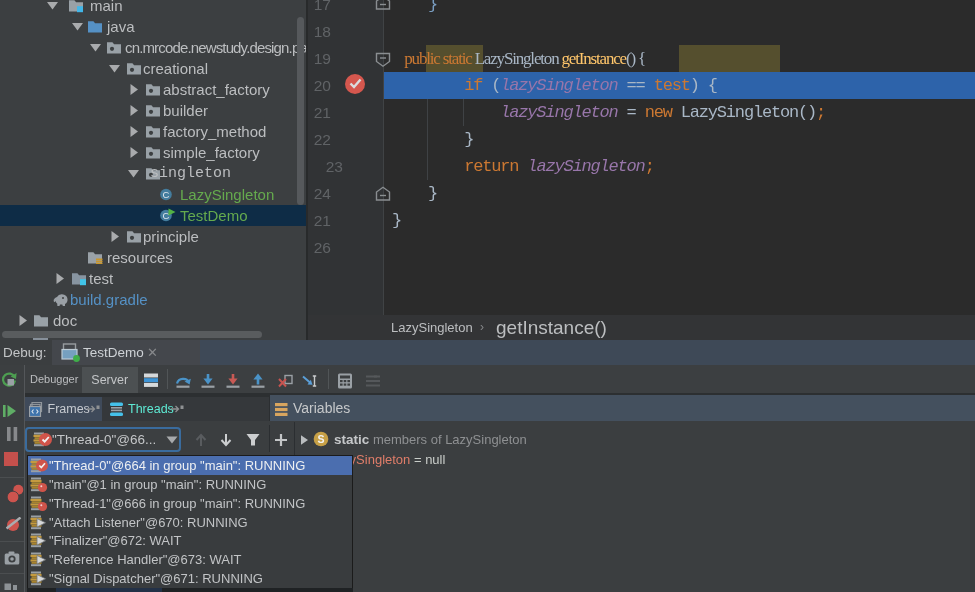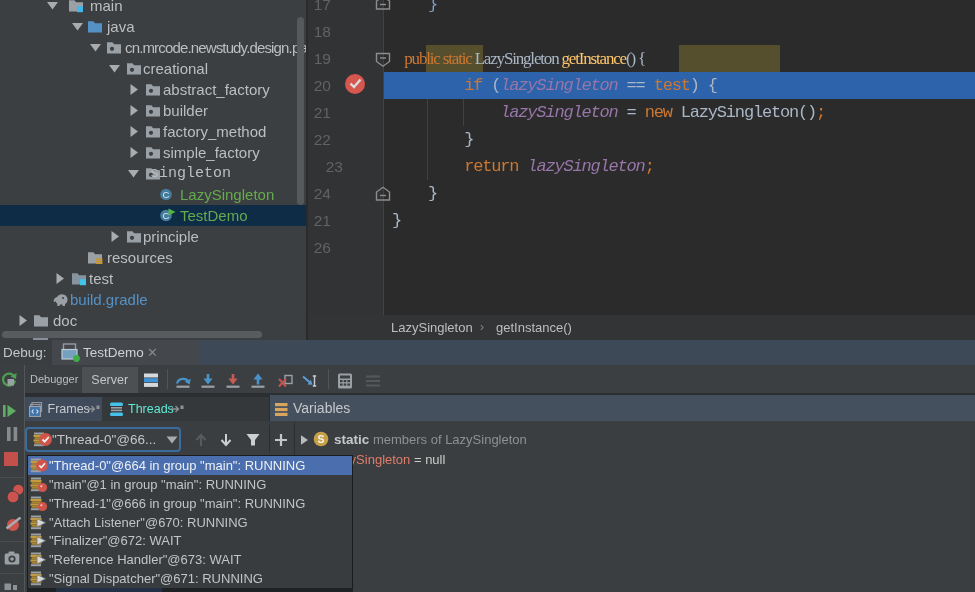--- a/index.html
+++ b/index.html
@@ -184,21 +184,21 @@
 <svg class="abs" style="left:36px;top:72.5px;" width="22" height="22" viewBox="0 0 22 22">
           <circle cx="11" cy="11" r="10" fill="#d5574e"></circle>
           <path d="M6.5 10.5 L10 14 L16.5 6.5" fill="none" stroke="#dadcde" stroke-width="2.4"></path>
         </svg>
     </div>
   </div>
 
   <div class="abs" style="left:308px;top:315px;width:667px;height:25px;background:#333436;">
     <span class="abs" style="left:83px;top:0;line-height:25px;font-size:13px;color:#bcbec0;">LazySingleton</span>
     <span class="abs" style="left:172px;top:0;line-height:25px;font-size:12px;color:#85878a;">›</span>
-    <span class="abs" style="left:188px;top:0;line-height:25px;font-size:13px;color:#bcbec0;">getInstance()</span>
+    <span class="abs" style="left:188px;top:0;line-height:25px;font-size:19px;color:#bcbec0;">getInstance()</span>
   </div>
   <div class="abs" style="left:306px;top:0;width:2px;height:340px;background:#282a2b;"></div>
 
   <div class="abs" style="left:0;top:340px;width:975px;height:252px;background:#3b3e40;" id="debug">
 <div class="abs" style="left:0;top:0;width:975px;height:25px;background:#3e4957;"></div>
 <div class="abs" style="left:0;top:0;width:52px;height:25px;background:#3b3e40;"></div>
 <div class="abs" style="left:52px;top:0;width:148px;height:25px;background:#44474c;"></div>
 <div class="abs" style="left:3px;top:0;height:25px;line-height:25px;font-size:13.5px;color:#c3c5c7;">Debug:</div>
 <svg class="abs" style="left:61px;top:3px;" width="19" height="19" viewBox="0 0 19 19">
         <rect x="2.5" y="1" width="12" height="9" fill="none" stroke="#989ca0" stroke-width="1.4"></rect>

